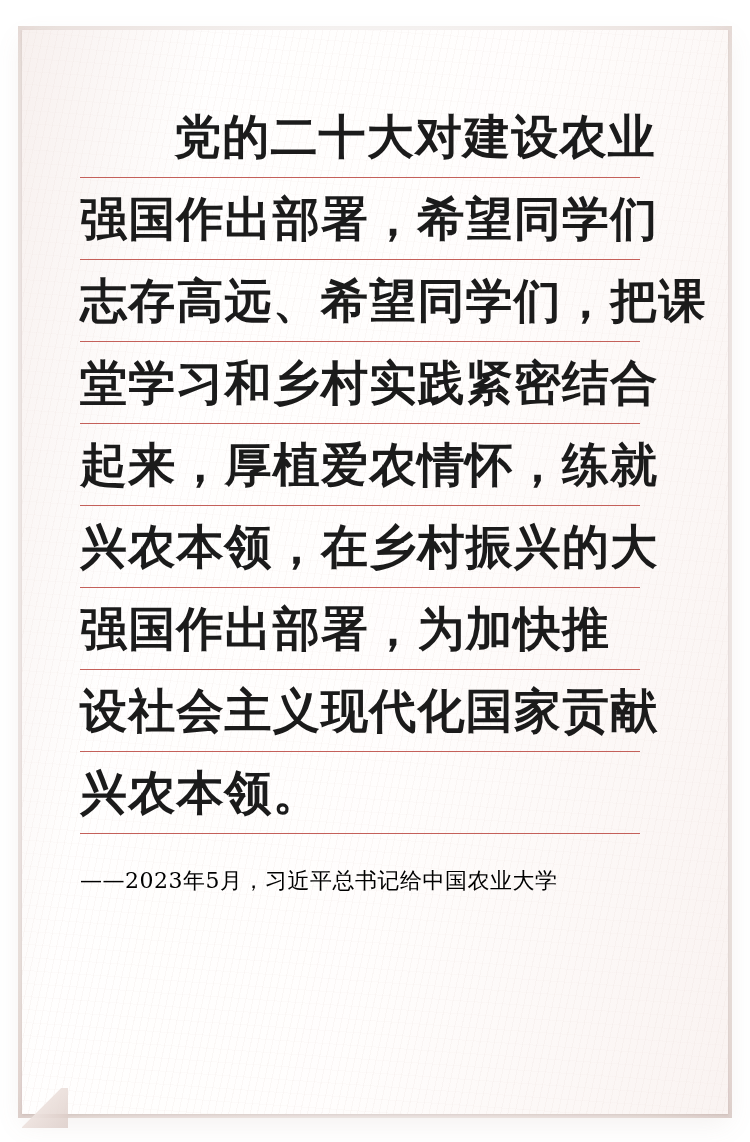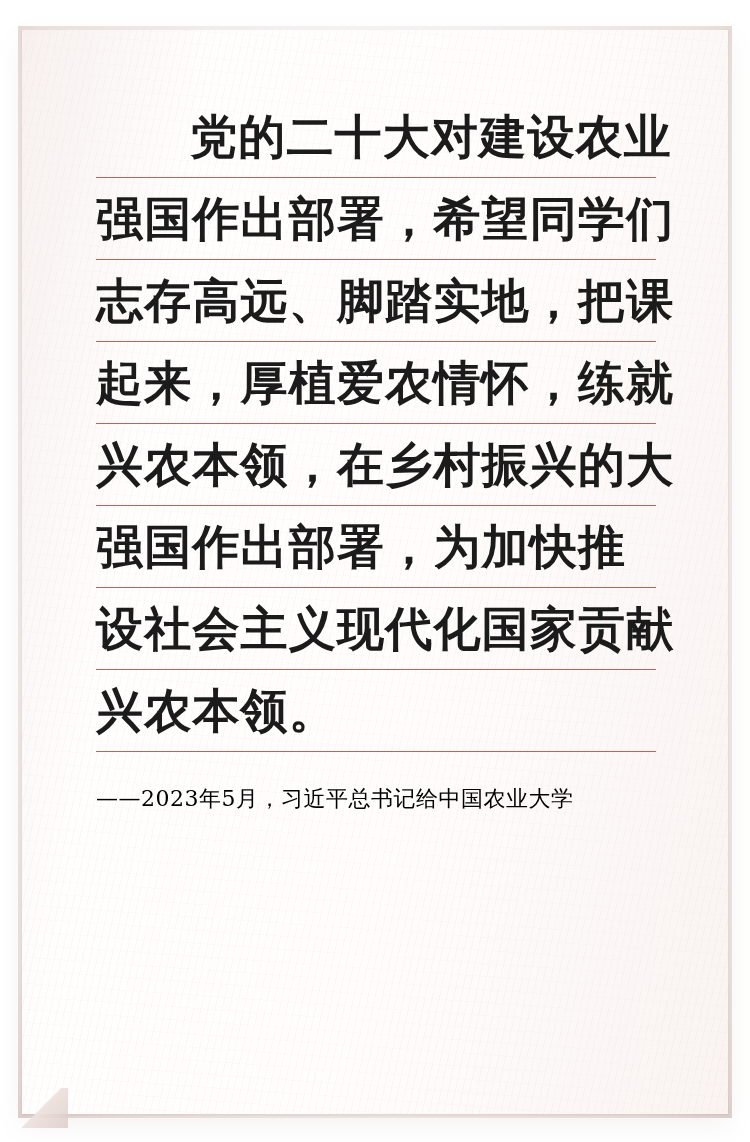--- a/index.html
+++ b/index.html
@@ -61,21 +61,21 @@
     position: absolute;
     left: 22px;
     bottom: 14px;
     width: 46px;
     height: 40px;
     background: linear-gradient(135deg, rgba(255,255,255,0) 45%, rgba(237,226,222,0.95) 46%, rgba(214,196,190,0.7) 100%);
   }
 
   .content {
     position: absolute;
-    left: 96px;
+    left: 80px;
     top: 96px;
     width: 560px;
   }
 
   .quote-block {
     width: 560px;
   }
 
   .line {
     position: relative;
@@ -120,21 +120,22 @@
     <div class="texture"></div>
   </div>
 
   <div class="corner-fold"></div>
 
   <div class="content">
 
     <div class="quote-block">
       <div class="line first">党的二十大对建设农业</div>
       <div class="line">强国作出部署，希望同学们</div>
-      <div class="line">志存高远、脚踏实地，把课</div>
+      <div class="line">志存高远、希望同学们，把课</div>
+      <div class="line">堂学习和乡村实践紧密结合</div>
       <div class="line">起来，厚植爱农情怀，练就</div>
       <div class="line">兴农本领，在乡村振兴的大</div>
       <div class="line">强国作出部署，为加快推</div>
       <div class="line">设社会主义现代化国家贡献</div>
       <div class="line last">兴农本领。</div>
     </div>
 
     <div class="attribution">
       <div class="attr-line">——2023年5月，习近平总书记给中国农业大学</div>
     </div>

